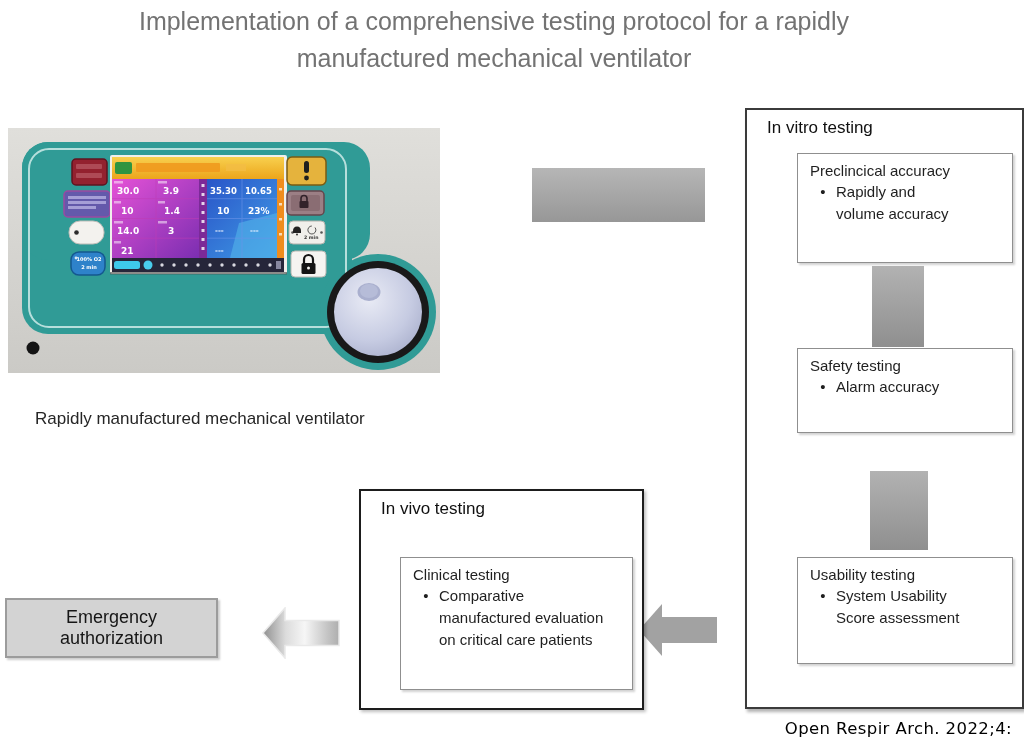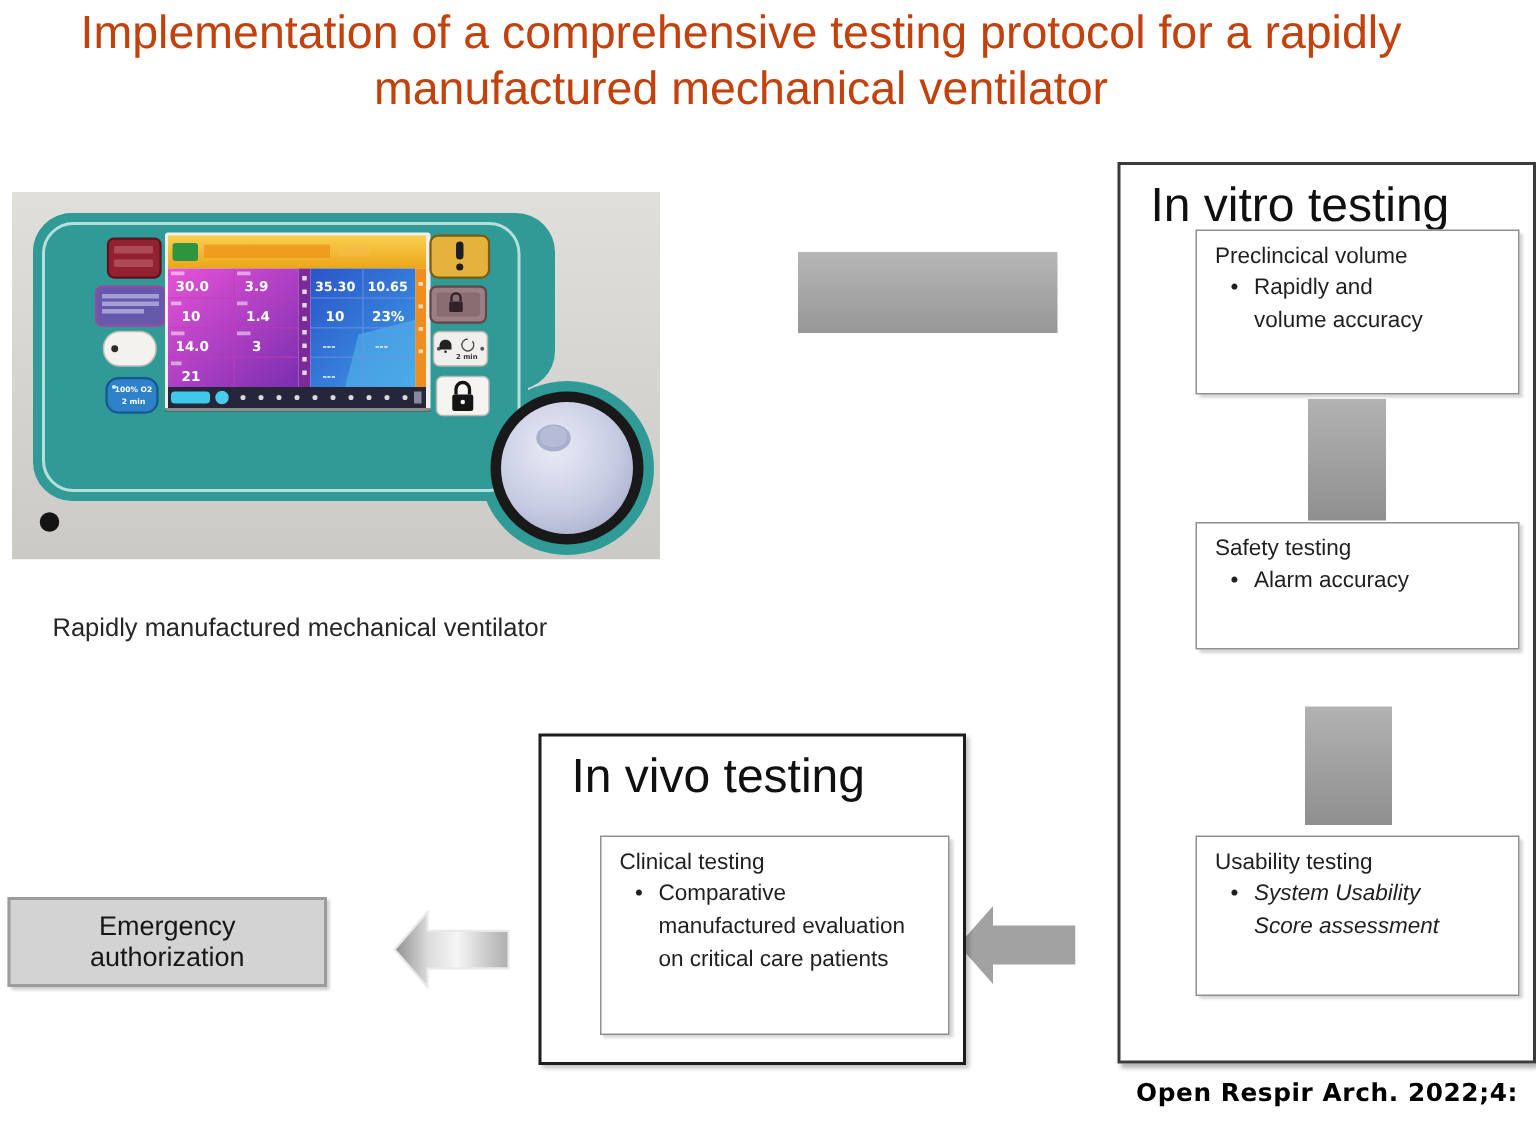--- a/index.html
+++ b/index.html
@@ -1,62 +1,62 @@
 <!DOCTYPE html>
 <html><head>
 <meta charset="utf-8">
 <style>
   html,body{margin:0;padding:0;background:#fff;}
   #page{position:relative;width:1024px;height:751px;background:#ffffff;overflow:hidden;
         font-family:"Liberation Sans",sans-serif;color:#1b1b1b;}
   .abs{position:absolute;}
   
-  .title{top:3px;left:0;width:988px;text-align:center;font-size:31px;line-height:37px;color:#c2410c;}
+  .title{top:3px;left:0;width:988px;text-align:center;font-size:25px;line-height:37px;color:#737373;}
   
   .photo{left:8px;top:128px;width:432px;height:245px;}
   .caption{left:35px;top:409px;font-size:17px;color:#262626;}
   
   .h-conn{left:532px;top:168px;width:173px;height:54px;
           background:linear-gradient(180deg,#b6b6b6,#979797);}
   .v-conn{background:linear-gradient(180deg,#b2b2b2,#8f8f8f);}
   .v-conn1{left:872px;top:266px;width:52px;height:81px;}
   .v-conn2{left:870px;top:471px;width:58px;height:79px;}
   
   .outline-box{background:#ffffff;}
   .vitro{left:745px;top:108px;width:275px;height:597px;border:2px solid #3b3b3b;
          box-shadow:2px 3px 3px rgba(0,0,0,.3);}
   .vivo{left:359px;top:489px;width:281px;height:217px;border:2px solid #1d1d1d;
         box-shadow:2px 2px 3px rgba(0,0,0,.25);}
-  .big-heading{padding:8px 0 0 20px;font-size:32px;color:#101010;}
+  .big-heading{padding:8px 0 0 20px;font-size:17px;color:#101010;}
   
   .step{position:absolute;background:#fff;border:1px solid #8f8f8f;
         box-shadow:2px 2px 2px rgba(0,0,0,.18);font-size:15px;color:#1f1f1f;
         padding:8px 8px 0 12px;box-sizing:border-box;}
   .step-title{margin:0 0 2px 0;}
   .bullet-row{display:flex;line-height:22px;}
   .dot{width:26px;text-align:center;flex:0 0 26px;}
   .btxt{display:block;}
   #box-preclinical{left:797px;top:153px;width:216px;height:110px;}
   #box-preclinical .btxt{max-width:122px;}
   #box-safety{left:797px;top:348px;width:216px;height:85px;}
   #box-usability{left:797px;top:557px;width:216px;height:107px;}
-  #box-usability .btxt{max-width:128px;font-style:italic;}
+  #box-usability .btxt{max-width:128px;}
   #box-clinical{left:400px;top:557px;width:233px;height:133px;}
   #box-clinical .btxt{max-width:176px;}
   
   .emergency{left:5px;top:598px;width:213px;height:60px;background:#d3d3d3;
              border:2px solid #9c9c9c;box-shadow:2px 2px 2px rgba(0,0,0,.2);
              display:flex;align-items:center;justify-content:center;text-align:center;
              font-size:18px;line-height:21px;color:#161616;box-sizing:border-box;}
   .emergency span{display:block;max-width:120px;}
   
   .arrow-grad{left:261px;top:607px;width:80px;height:52px;}
   .arrow-solid{left:639px;top:604px;width:78px;height:52px;}
   
-  .citation{right:12px;top:719px;font-family:"DejaVu Sans",sans-serif;font-weight:bold;
+  .citation{right:12px;top:719px;font-family:"DejaVu Sans",sans-serif;font-weight:normal;
             font-size:16.5px;letter-spacing:.4px;color:#000;}
   
   .scr-num{font:bold 9px "DejaVu Sans",sans-serif;fill:#ffffff;}
   .scr-num-sm{font:bold 8.5px "DejaVu Sans",sans-serif;fill:#ffffff;}
   .scr-dash{font:bold 7px "DejaVu Sans",sans-serif;fill:#eaf2ff;}
   .btn-txt{font:bold 5px "DejaVu Sans",sans-serif;fill:#ffffff;}
   .btn-txt-dk{font:bold 4.6px "DejaVu Sans",sans-serif;fill:#333333;}
 </style>
 </head>
 <body>
@@ -251,21 +251,21 @@
 
   <div class="abs caption">Rapidly manufactured mechanical ventilator</div>
 
   <div class="abs h-conn"></div>
 
   <div class="abs outline-box vitro">
     <div class="big-heading">In vitro testing</div>
   </div>
 
   <div class="abs step" id="box-preclinical">
-    <div class="step-title">Preclincical volume</div>
+    <div class="step-title">Preclincical accuracy</div>
     <div class="bullet-row">
       <span class="dot">•</span>
       <span class="btxt">Rapidly and volume accuracy</span>
     </div>
   </div>
 
   <div class="abs v-conn v-conn1"></div>
 
   <div class="abs step" id="box-safety">
     <div class="step-title">Safety testing</div>

